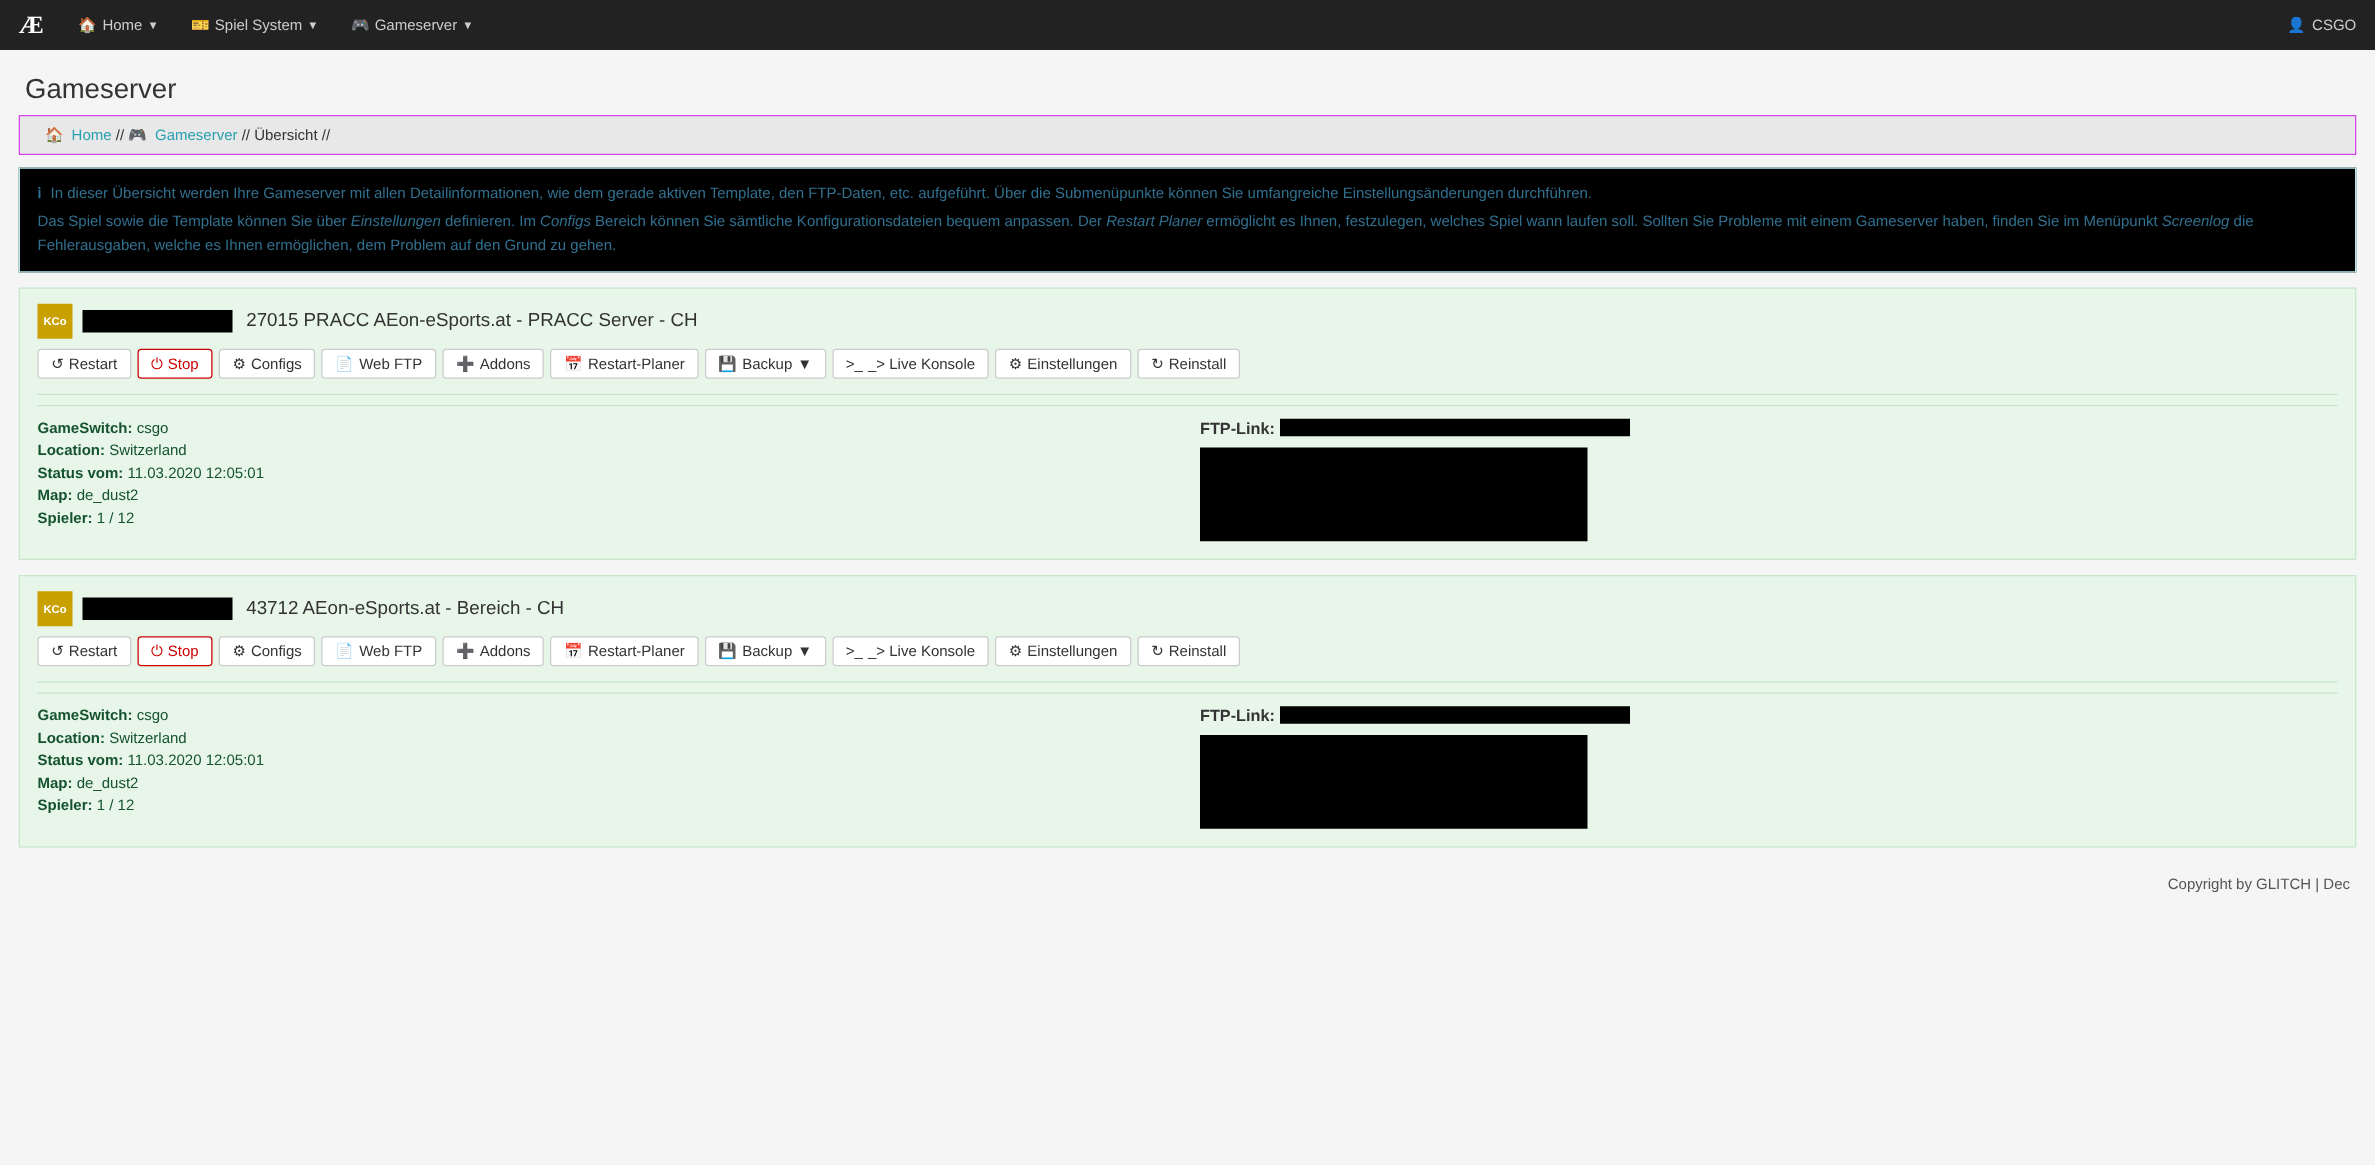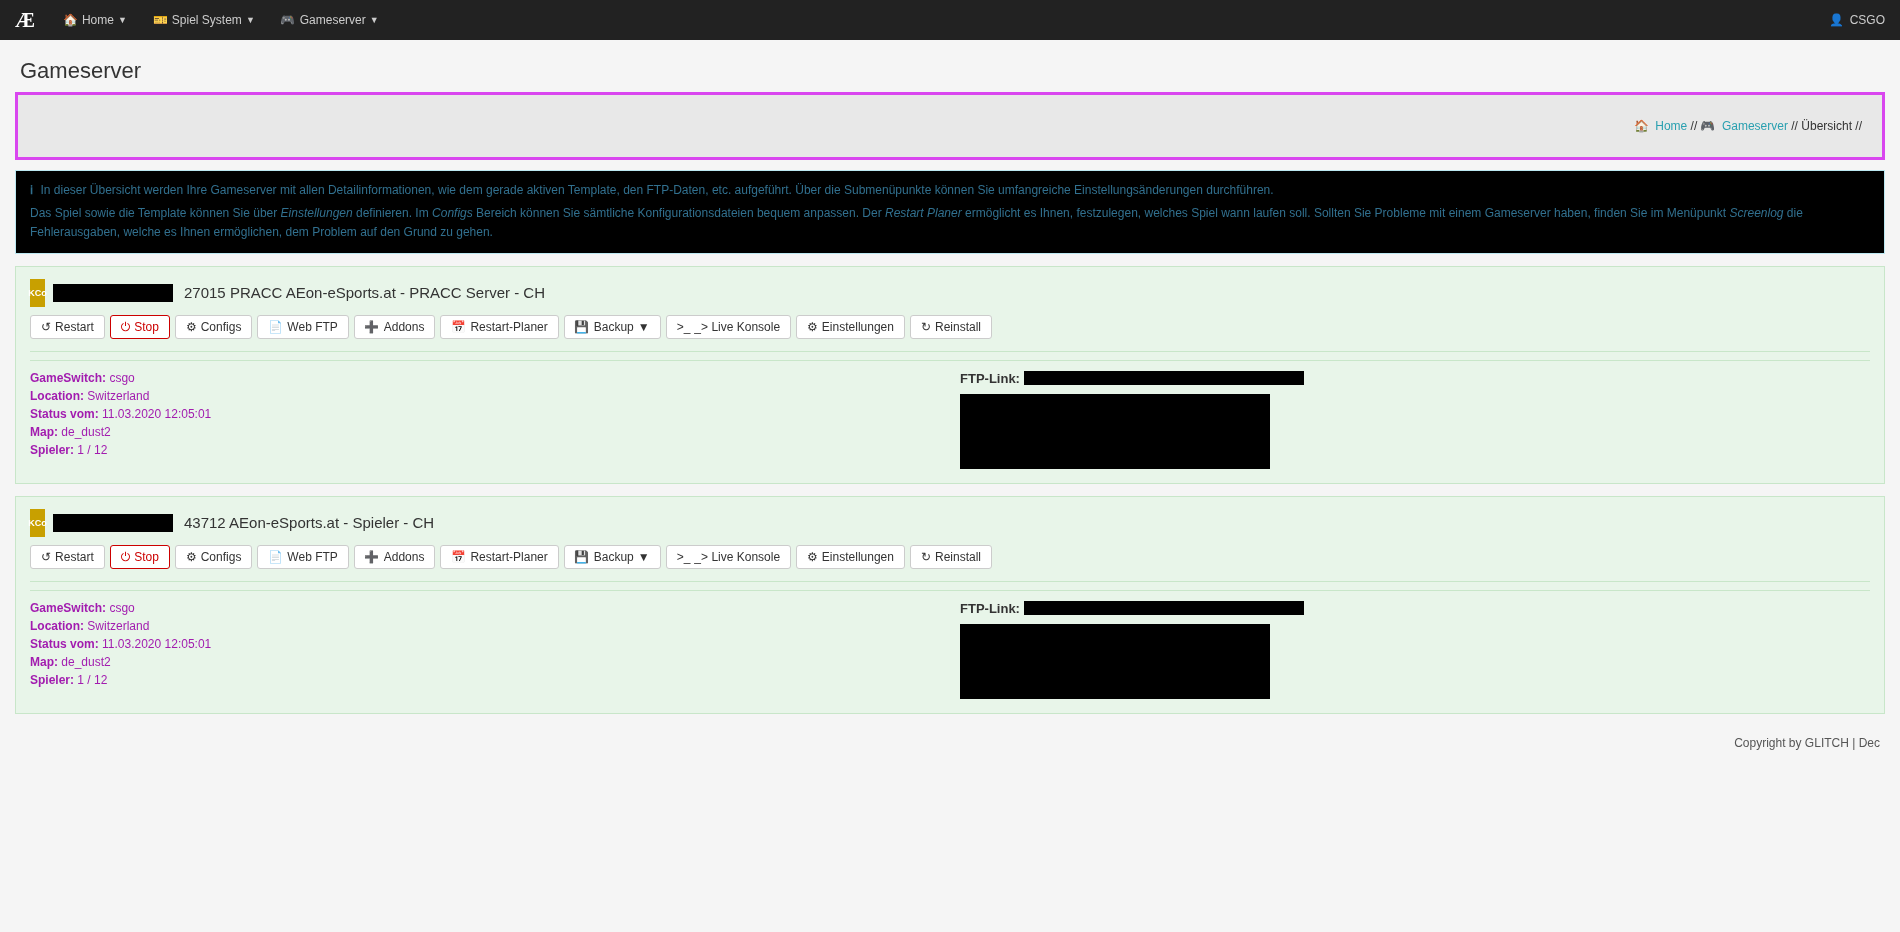--- a/index.html
+++ b/index.html
@@ -27,25 +27,24 @@
     .nav-item .caret { font-size: 9px; }
     .navbar-right { color: #ccc; font-size: 12px; display: flex; align-items: center; gap: 5px; }
 
     
     .page-title-area { padding: 18px 20px 8px 20px; }
     .page-title { font-size: 22px; font-weight: normal; color: #333; }
 
     
     .breadcrumb-bar {
       background: #e8e8e8;
-      border: 3px solid #d946ef;
-      padding: 24px 20px;
+      border: 1px solid #d946ef;
+      padding: 8px 20px;
       margin: 0 15px 10px 15px;
       font-size: 12px;
-      text-align: right;
     }
     .breadcrumb-bar a { color: #2aa0b0; text-decoration: none; }
     .bc-icon { color: #2aa0b0; margin-right: 3px; }
 
     
     .info-box {
       background: #000000; border: 1px solid #bce8f1; color: #31708f;
       margin: 10px 15px; padding: 10px 14px; font-size: 12px; line-height: 1.6;
     }
     .info-box .info-icon { font-weight: bold; margin-right: 4px; }
@@ -53,21 +52,21 @@
 
     
     .server-card {
       background: #e8f5e9; border: 1px solid #c8e6c9;
       margin: 12px 15px; padding: 12px 14px 14px 14px;
     }
     .server-header {
       display: flex; align-items: center; gap: 8px; margin-bottom: 8px;
     }
     .server-icon-box {
-      background: #c8a000; color: #fff; width: 15px; height: 28px;
+      background: #c8a000; color: #fff; width: 28px; height: 28px;
       display: flex; align-items: center; justify-content: center;
       font-size: 11px; font-weight: bold; flex-shrink: 0;
     }
     .server-ip-black {
       background: #000; display: inline-block; width: 120px; height: 18px;
       vertical-align: middle; margin-right: 3px;
     }
     .server-title { font-size: 15px; font-weight: normal; color: #333; }
 
     
@@ -79,21 +78,21 @@
     }
     .btn-default { border-color: #ccc; color: #333; background: #fff; }
     .btn-danger { border-color: #cc0000; color: #cc0000; background: #fff; }
 
     
     .server-info-grid {
       display: grid; grid-template-columns: 1fr 1fr; gap: 4px 20px;
       border-top: 1px solid #c8e6c9; padding-top: 10px;
     }
     .info-left, .info-right { display: flex; flex-direction: column; gap: 4px; }
-    .info-row { font-size: 12px; color: #a21caf; }
+    .info-row { font-size: 12px; color: #14532d; }
     .info-row strong { font-weight: bold; }
     .ftp-row { display: flex; align-items: center; gap: 4px; font-size: 13px; margin-bottom: 2px; }
     .ftp-label { font-weight: bold; }
     .ftp-redacted { background: #000; display: inline-block; height: 14px; width: 280px; }
     .ftp-block-large { background: #000; display: block; width: 310px; height: 75px; margin-top: 2px; }
 
     
     .footer { text-align: right; padding: 10px 20px; font-size: 12px; color: #555; }
 
     hr.divider { border: none; border-top: 1px solid #c8e6c9; margin: 8px 0; }
@@ -247,21 +246,21 @@
     </div>
   </div>
 </div>
 
 <div class="server-card">
   <div class="server-header">
     <div class="server-icon-box" style="font-size:9px;">KCo</div>
     <span class="server-ip-black"></span>
     <span class="server-title">
       <span>43712</span>
-      <span>AEon-eSports.at - Spieler - CH</span>
+      <span>AEon-eSports.at - Bereich - CH</span>
     </span>
   </div>
 
   <div class="btn-row">
     <button class="btn btn-default">
       <span>↺</span>
       <span>Restart</span>
     </button>
     <button class="btn btn-danger">
       <span>⏻</span>

